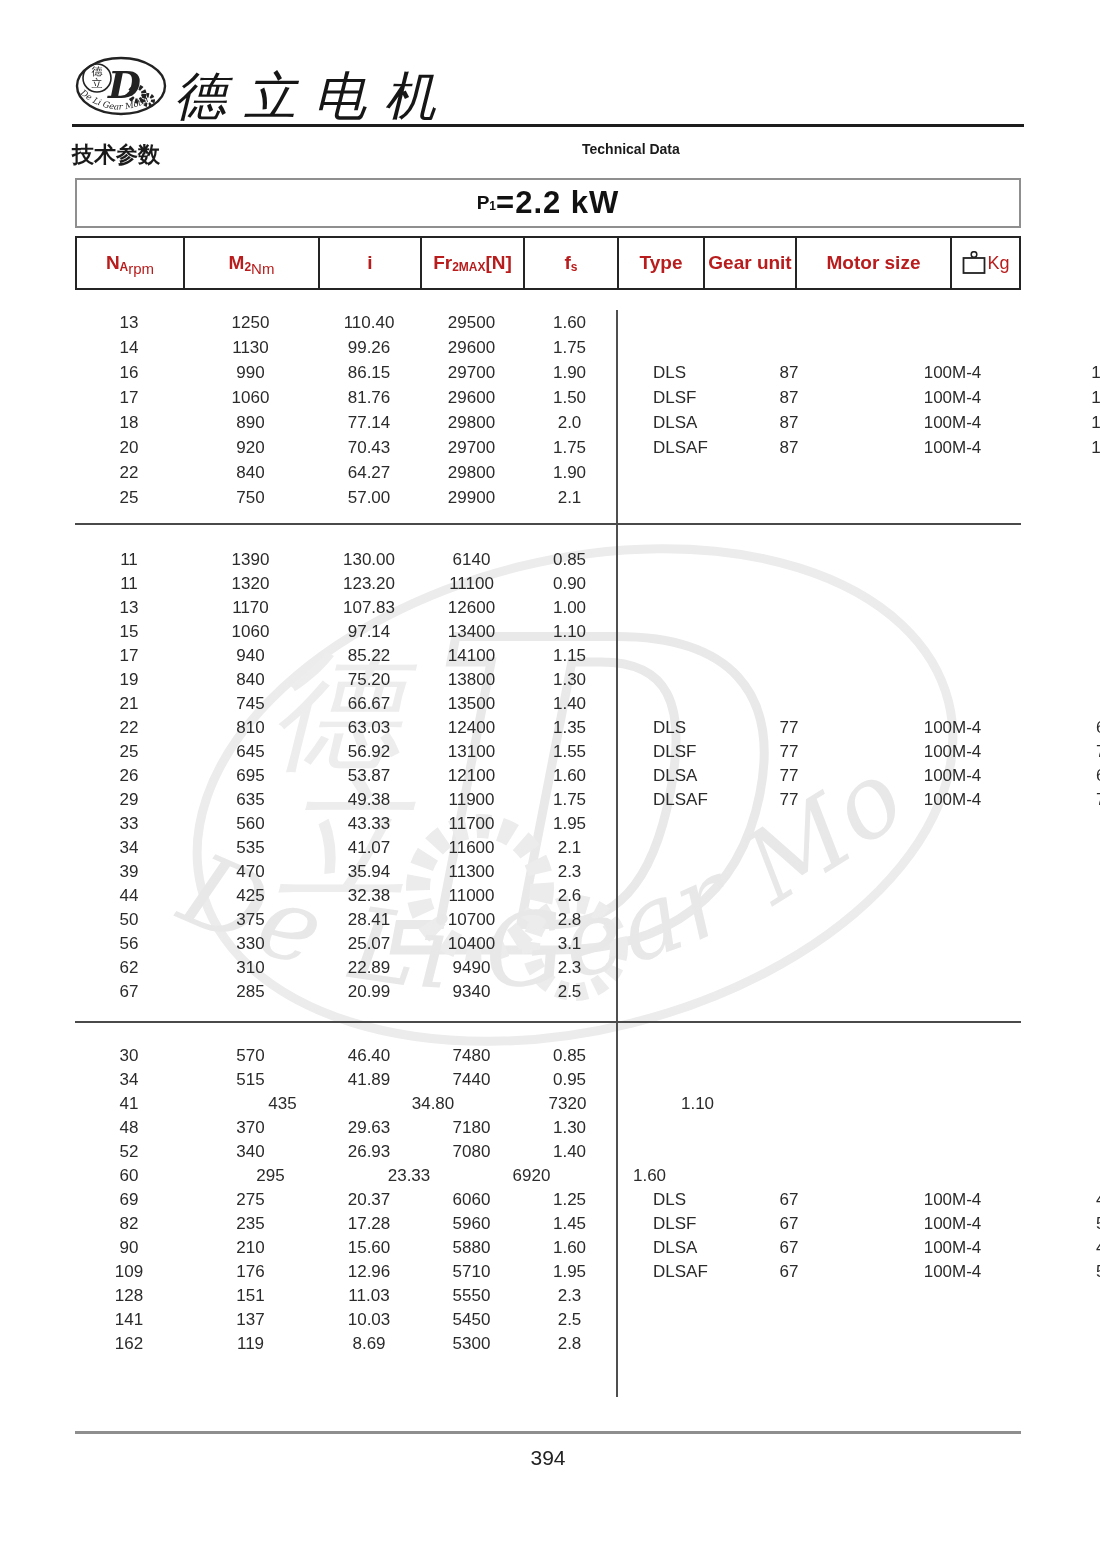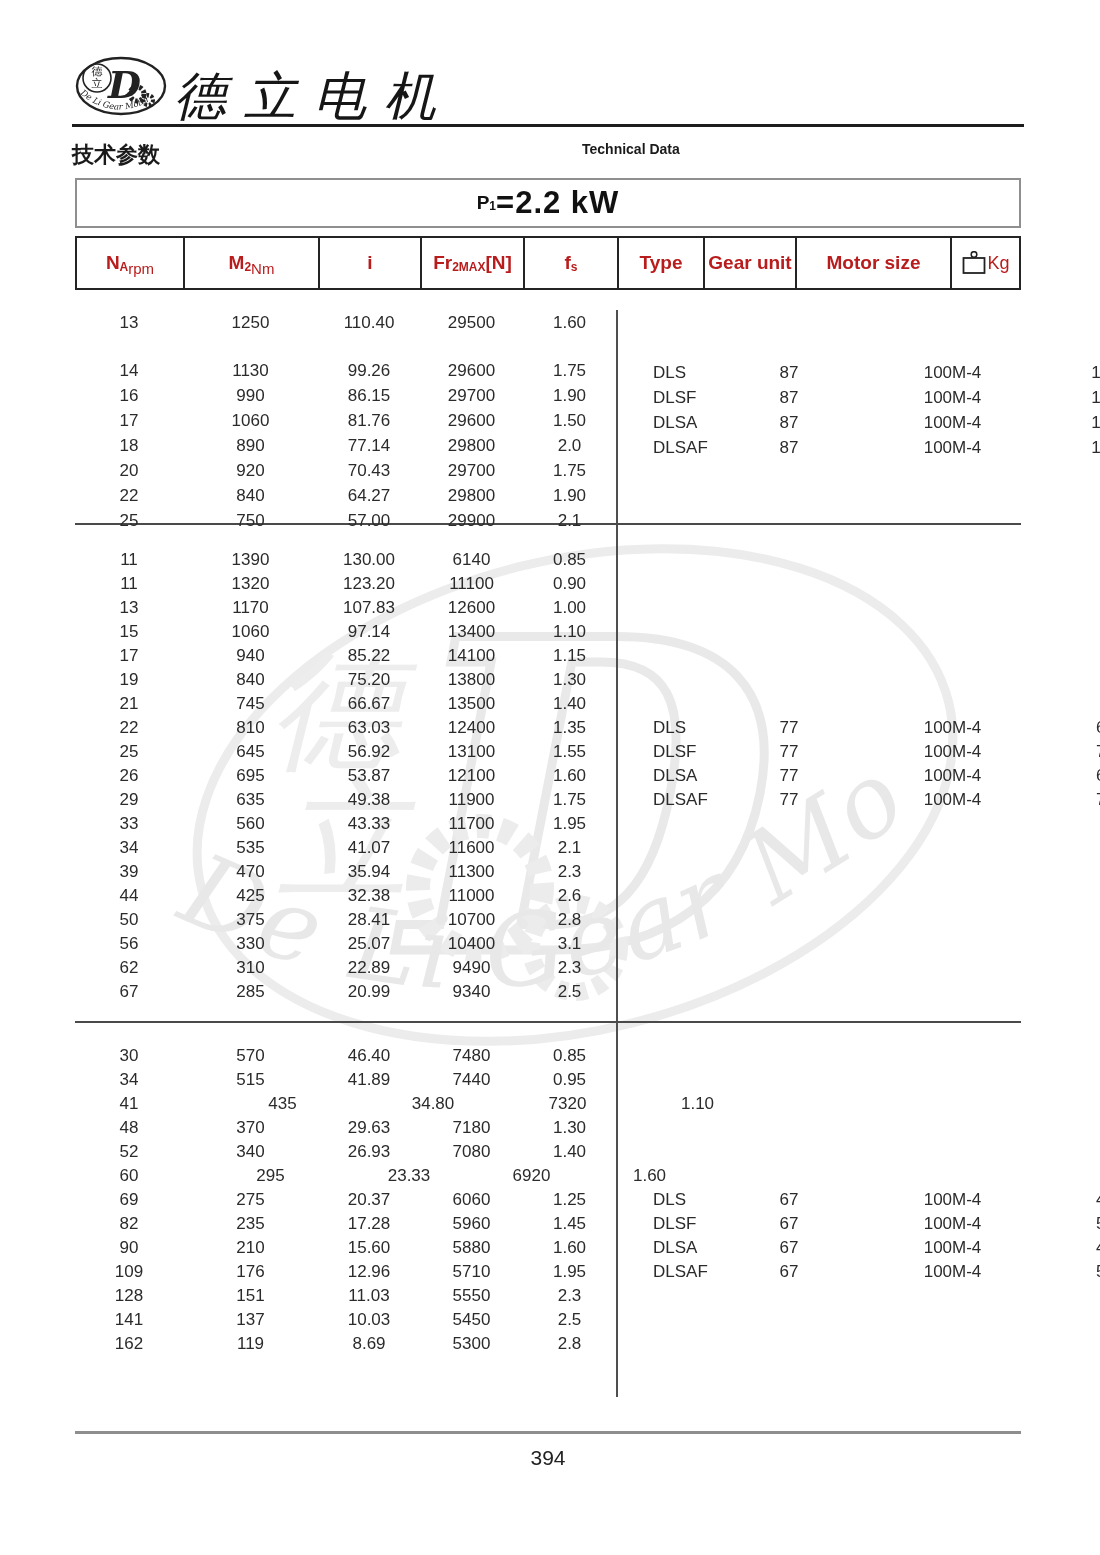--- a/index.html
+++ b/index.html
@@ -141,21 +141,21 @@
   <div class="hdiv d2"></div>
 
   <div class="data-section" data-section="0" style="top:310px">
       <div class="drow" style="height: 25px;">
         <span>13</span>
         <span>1250</span>
         <span>110.40</span>
         <span>29500</span>
         <span>1.60</span>
       </div>
-      <div class="drow" style="height: 25px; margin-top: 23px;">
+      <div class="drow" style="height: 25px;">
         <span>14</span>
         <span>1130</span>
         <span>99.26</span>
         <span>29600</span>
         <span>1.75</span>
       </div>
       <div class="drow" style="height: 25px;">
         <span>16</span>
         <span>990</span>
         <span>86.15</span>

